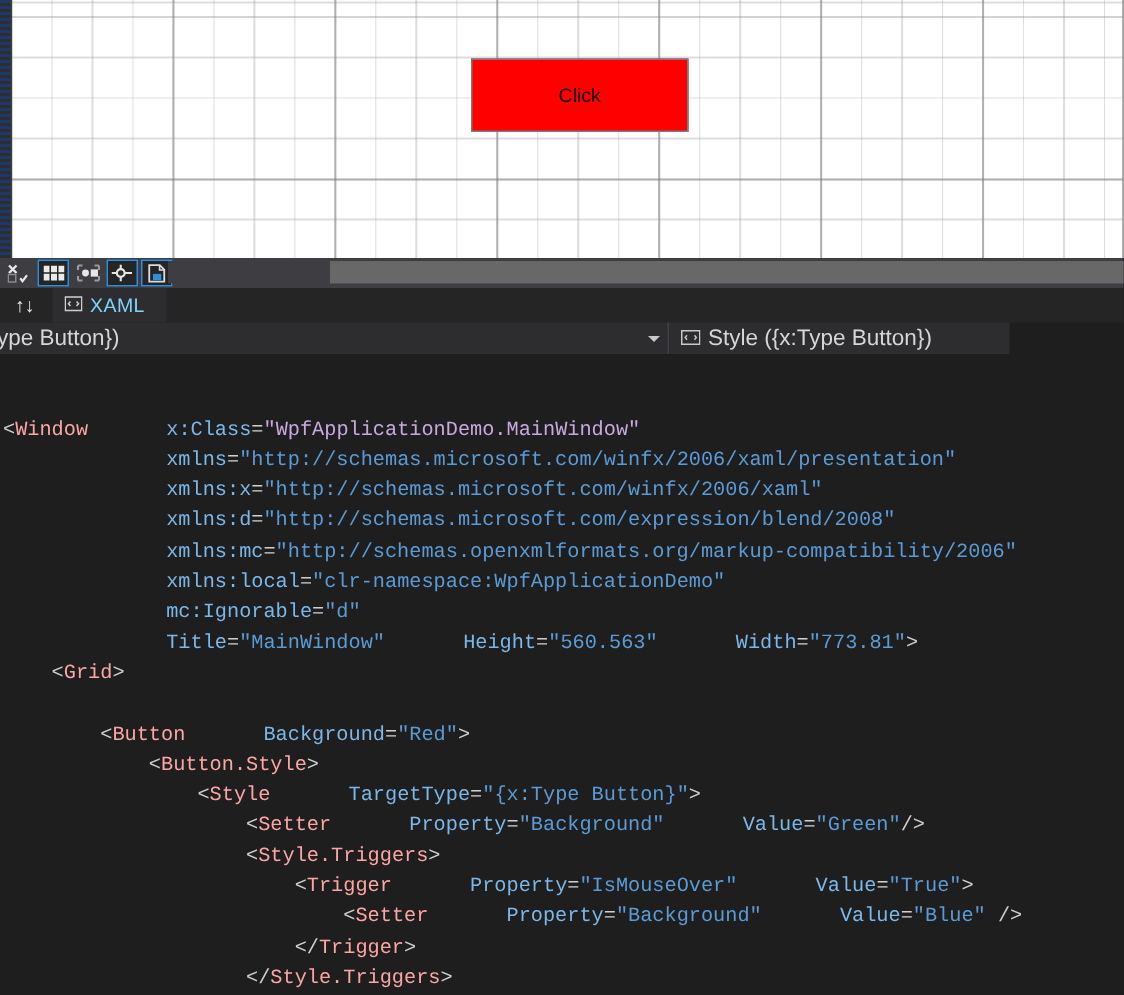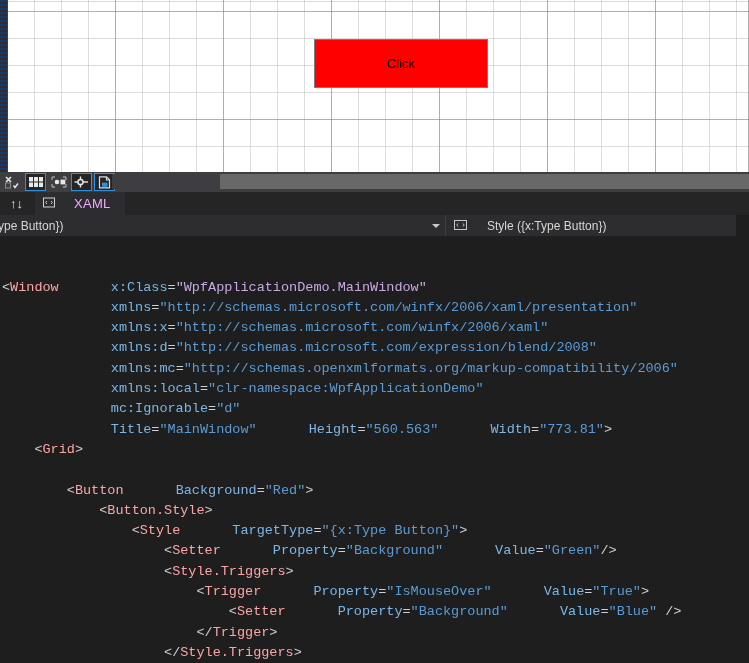--- a/index.html
+++ b/index.html
@@ -56,21 +56,21 @@
         rgba(0,0,0,0) 1px, rgba(0,0,0,0) 27px),
       
       repeating-linear-gradient(to bottom,
         rgba(170,170,170,0.40) 0px, rgba(170,170,170,0.40) 1px,
         rgba(0,0,0,0) 1px, rgba(0,0,0,0) 27px);
     background-position: -1px 11px, -1px 11px, -1px 11px, -1px 11px;
   }
   #design-button {
     position: absolute;
     left: 306px; top: 39px;
-    width: 174px;
+    width: 145px;
     height: 49px;
     background: #ff0000;
     border: 1px solid #7a7a80;
     display: flex;
     align-items: center;
     justify-content: center;
     color: #000000;
     font-size: 13px;
     font-family: "Liberation Sans", sans-serif;
     box-sizing: border-box;
@@ -144,38 +144,38 @@
     color: #e8e8e8;
     font-size: 13px;
     flex: 0 0 auto;
   }
   #tab-xaml {
     height: 23px;
     padding: 0 14px 0 8px;
     background: #2d2d30;
     display: flex;
     align-items: center;
-    gap: 19px;
-    color: #f0abfc;
+    gap: 5px;
+    color: #7dd3fc;
     font-size: 13px;
     flex: 0 0 auto;
     margin-left: 2px;
   }
   #tab-xaml .tab-label { letter-spacing: .3px; }
 
   
   #nav-bar {
     position: absolute;
     left: 0; top: 215px;
-    width: 736px;
+    width: 673px;
     height: 21px;
     background: #2d2d30;
     display: flex;
     align-items: stretch;
-    font-size: 12px;
+    font-size: 15px;
     color: #d6d6d6;
   }
   #nav-type-dropdown {
     width: 446px;
     display: flex;
     align-items: center;
     justify-content: space-between;
     padding: 0 5px 0 0;
     box-sizing: border-box;
     border-right: 1px solid #3f3f46;
@@ -183,21 +183,21 @@
   #nav-type-text {
     padding-left: 0px;
     margin-left: -2px;
     white-space: nowrap;
     overflow: hidden;
   }
   #nav-member-dropdown {
     flex: 1;
     display: flex;
     align-items: center;
-    gap: 20px;
+    gap: 5px;
     padding-left: 8px;
     box-sizing: border-box;
   }
   .caret-down {
     width: 0; height: 0;
     border-left: 4px solid transparent;
     border-right: 4px solid transparent;
     border-top: 4px solid #c8c8c8;
     flex: 0 0 auto;
   }

